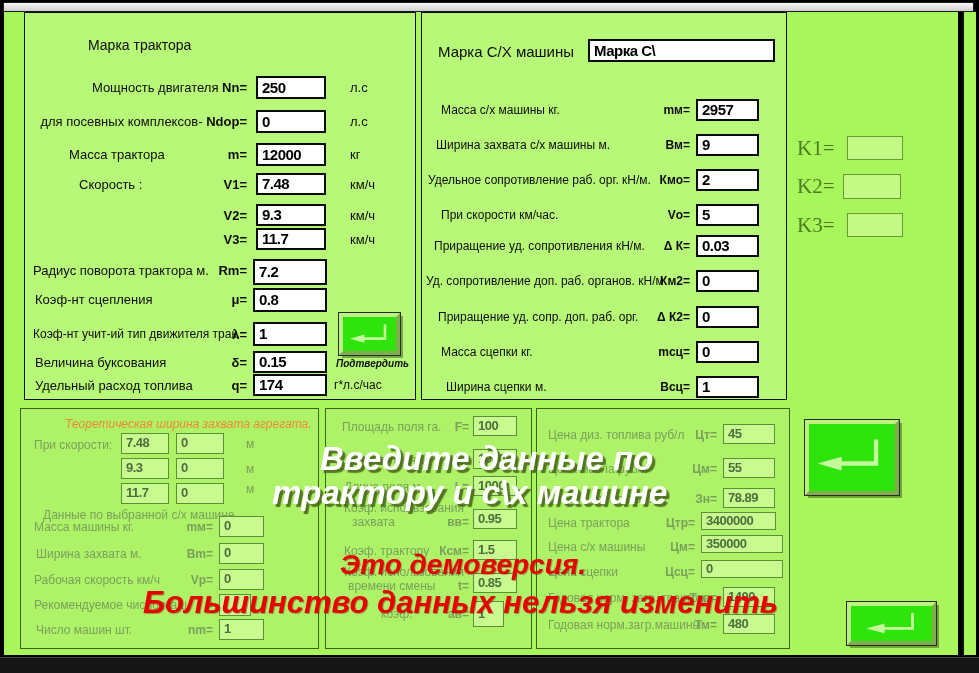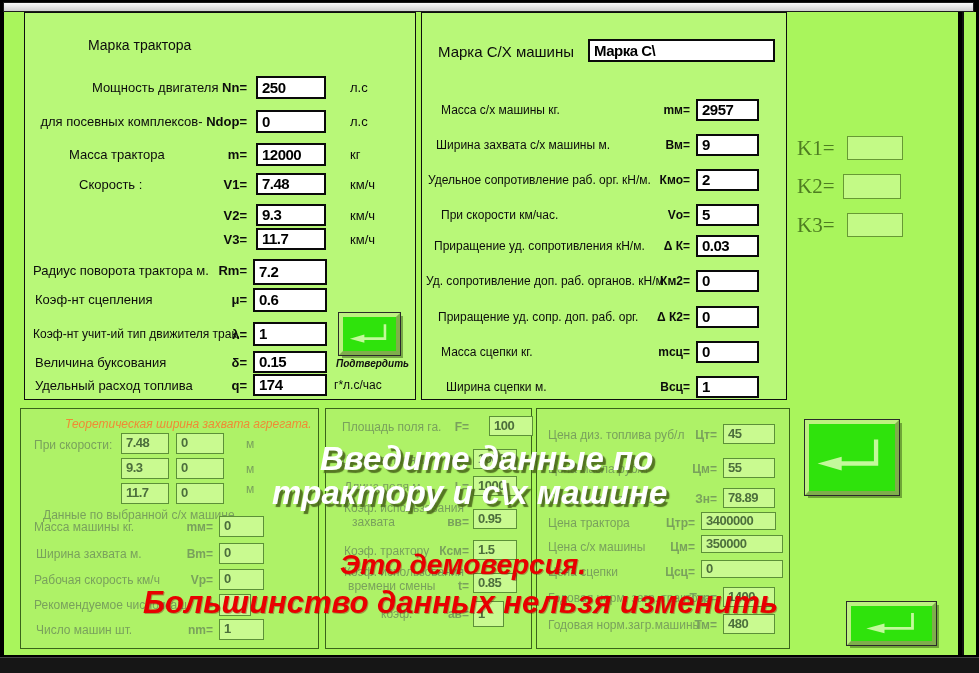--- a/index.html
+++ b/index.html
@@ -98,21 +98,21 @@
 
     <div>
       <span class="t-lbl" style="left:8px;top:250px;">Радиус поворота трактора   м.</span>
       <span class="t-sym" style="top:250px;"><b>Rm=</b></span>
       <div class="wbox" style="left:228px;top:246px;width:74px;height:26px;line-height:22px;">7.2</div>
     </div>
 
     <div>
       <span class="t-lbl" style="left:10px;top:279px;">Коэф-нт сцепления</span>
       <span class="t-sym" style="top:279px;"><b>μ=</b></span>
-      <div class="wbox" style="left:228px;top:275px;width:74px;height:24px;line-height:20px;">0.6</div>
+      <div class="wbox" style="left:228px;top:275px;width:74px;height:24px;line-height:20px;">0.8</div>
     </div>
 
     <div>
       <span class="t-lbl" style="left:8px;top:314px;font-size:12px;">Коэф-нт  учит-ий тип движителя трак.</span>
       <span class="t-sym" style="top:314px;"><b>λ=</b></span>
       <div class="wbox" style="left:228px;top:309px;width:74px;height:24px;line-height:20px;">1</div>
     </div>
 
     <div>
       <span class="t-lbl" style="left:10px;top:342px;">Величина буксования</span>
@@ -231,21 +231,21 @@
     <div class="gbox" style="left:198px;top:185px;width:32px;height:22px;line-height:19px;"></div>
 
     <span class="g-lbl" style="left:15px;top:214px;">Число машин    шт.</span>
     <span class="g-sym" style="left:0;width:192px;top:214px;">nm=</span>
     <div class="gbox" style="left:198px;top:210px;width:45px;height:21px;line-height:18px;">1</div>
   </div>
 
   <div class="p p-bot" style="left:325px;top:408px;width:207px;height:241px;">
     <span class="g-lbl" style="left:16px;top:11px;">Площадь поля    га.</span>
     <span class="g-sym" style="left:0;width:143px;top:11px;">F=</span>
-    <div class="gbox" style="left:147px;top:7px;width:44px;height:20px;line-height:17px;margin-left:16px;">100</div>
+    <div class="gbox" style="left:147px;top:7px;width:44px;height:20px;line-height:17px;">100</div>
 
     <span class="g-lbl" style="left:16px;top:44px;">Ширина поля    м.</span>
     <span class="g-sym" style="left:0;width:143px;top:44px;">Ш=</span>
     <div class="gbox" style="left:147px;top:40px;width:44px;height:20px;line-height:17px;">1000</div>
 
     <span class="g-lbl" style="left:18px;top:71px;">Длина поля   м.</span>
     <span class="g-sym" style="left:0;width:143px;top:71px;">L=</span>
     <div class="gbox" style="left:147px;top:67px;width:44px;height:20px;line-height:17px;">1000</div>
 
     <span class="g-lbl" style="left:18px;top:92px;">Коэф. использования</span>

